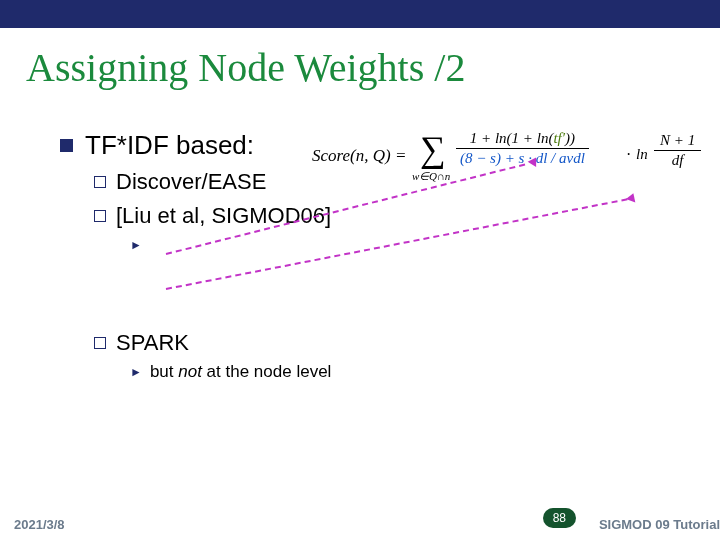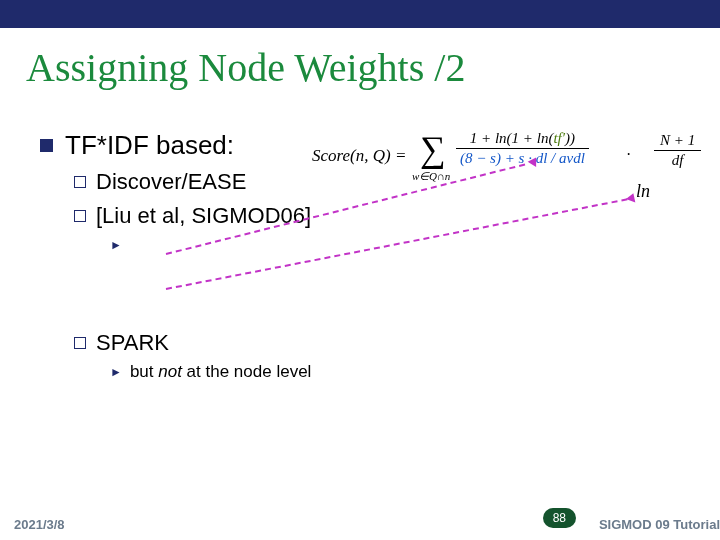--- a/index.html
+++ b/index.html
@@ -1,20 +1,20 @@
 <!DOCTYPE html>
 <html><head>
 <meta charset="utf-8">
 <style>
   * { margin: 0; padding: 0; box-sizing: border-box; }
   html, body { width: 720px; height: 540px; font-family: "Times New Roman", Times, serif; background: #fff; overflow: hidden; }
   .slide { position: relative; width: 584px; height: 540px; }
   .topbar { position: absolute; top: 0; left: 0; width: 720px; height: 28px; background: #1f2a6b; }
   .title { position: absolute; top: 44px; left: 26px; font-size: 40px; color: #1b8a3d; font-family: "Times New Roman", serif; }
-  .body { position: absolute; top: 130px; left: 40px; width: 640px; }
+  .body { position: absolute; top: 130px; left: 60px; width: 640px; }
   .lvl1 { display: flex; align-items: center; gap: 12px; font-family: Arial, Helvetica, sans-serif; font-size: 26px; color: #000; }
   .sq { width: 13px; height: 13px; background: #1f2a6b; flex-shrink: 0; }
   .lvl2 { display: flex; align-items: center; gap: 10px; font-family: Arial, Helvetica, sans-serif; font-size: 22px; color: #000; margin-left: 34px; margin-top: 8px; }
   .hollow { width: 12px; height: 12px; border: 1.5px solid #1f2a6b; flex-shrink: 0; }
   .lvl3 { display: flex; align-items: flex-start; gap: 8px; font-family: Arial, Helvetica, sans-serif; font-size: 17px; color: #000; margin-left: 70px; margin-top: 6px; }
   .tri { color: #1f2a6b; font-size: 12px; margin-top: 3px; }
   .italic { font-style: italic; }
   .spark-block { margin-top: 78px; }
   .footer { position: absolute; bottom: 8px; left: 0; width: 720px; display: flex; justify-content: space-between; align-items: center; font-family: Arial, Helvetica, sans-serif; font-size: 13px; font-weight: bold; color: #6b7b8c; padding: 0 14px; }
   .footer .center { position: absolute; left: 0; width: 720px; text-align: right; }
@@ -23,21 +23,21 @@
   
   .formula { position: absolute; top: 128px; left: 312px; width: 392px; height: 58px; font-family: "Times New Roman", serif; font-style: italic; font-size: 17px; color: #000; }
   .formula .score { position: absolute; left: 0; top: 18px; }
   .formula .sigma { position: absolute; left: 108px; top: 0; font-size: 36px; font-style: normal; }
   .formula .sub { position: absolute; left: 100px; top: 42px; font-size: 11px; font-style: italic; }
   .frac1 { position: absolute; left: 144px; top: 2px; text-align: center; }
   .frac1 .num { font-size: 15px; padding: 0 4px; }
   .frac1 .bar { border-top: 1px solid #000; margin: 1px 0; }
   .frac1 .den { font-size: 15px; padding: 0 4px; }
   .dot1 { position: absolute; left: 314px; top: 18px; font-size: 16px; font-style: normal; }
-  .lnpart { position: absolute; left: 324px; top: 18px; font-size: 18px; margin-top: 35px; }
+  .lnpart { position: absolute; left: 324px; top: 18px; font-size: 15px; }
   .frac2 { position: absolute; left: 342px; top: 4px; text-align: center; }
   .frac2 .num { font-size: 15px; padding: 0 6px; }
   .frac2 .bar { border-top: 1px solid #000; margin: 1px 0; }
   .frac2 .den { font-size: 15px; padding: 0 6px; }
   .tf-prime { color: #4d7c0f; }
   .dl-norm { color: #1457c8; }
 
   
   .arrow { position: absolute; border-top: 2px dashed #c233c7; transform-origin: left center; }
   .arrowhead { position: absolute; width: 0; height: 0; border-left: 8px solid #c233c7; border-top: 5px solid transparent; border-bottom: 5px solid transparent; }

